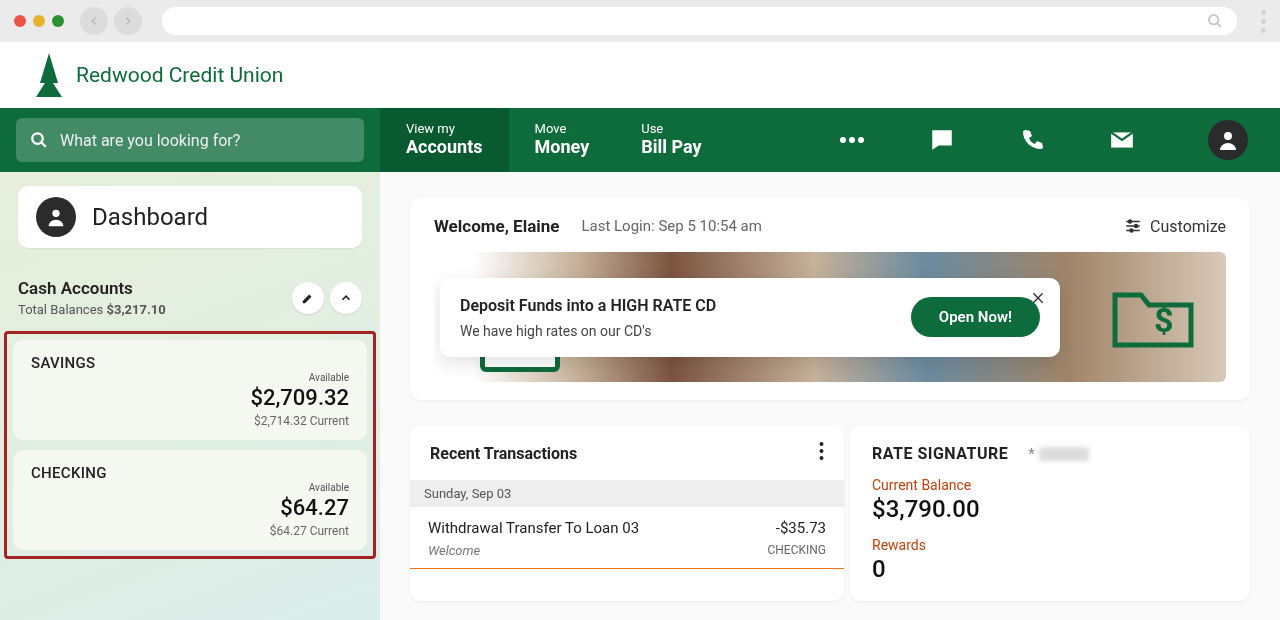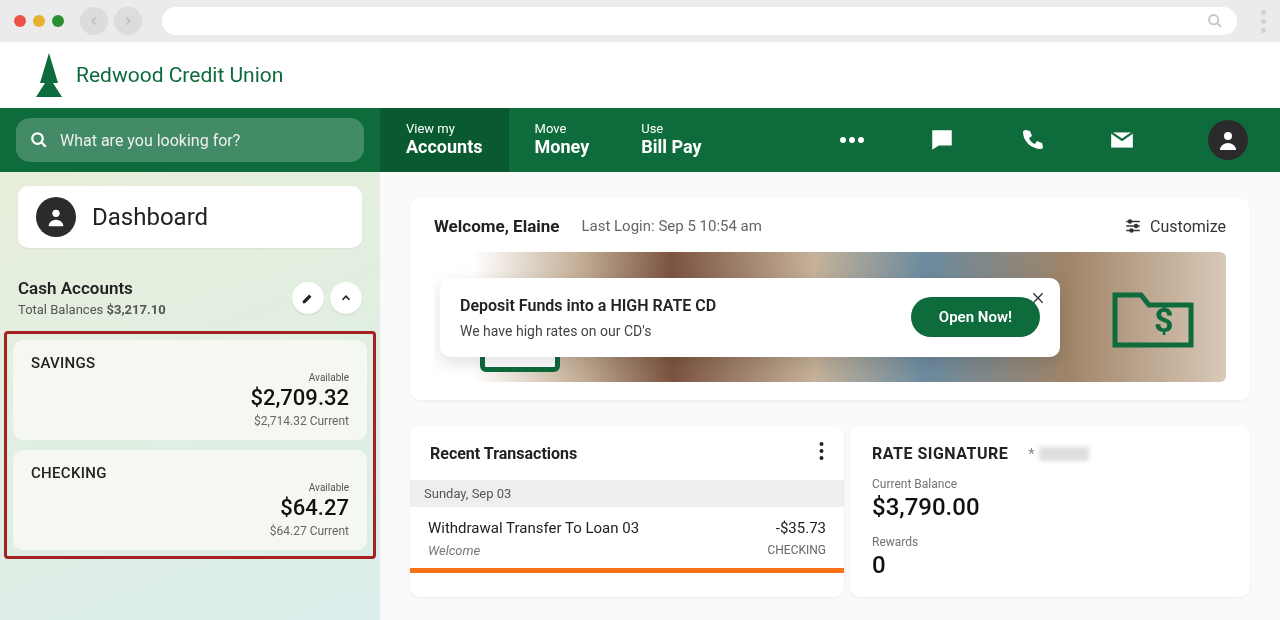--- a/index.html
+++ b/index.html
@@ -18,21 +18,21 @@
   .kebab span { width:5px; height:5px; border-radius:50%; background:#d2d2d2; }
 
   
   .brand-bar { height: 66px; display:flex; align-items:center; padding-left: 34px; }
   .brand-logo { display:flex; align-items:center; gap:12px; color:#0e6b3b; }
   .brand-text { font-size: 21px; color:#0e6b3b; font-weight: 400; }
 
   
   .green-nav { height: 64px; background:#0e6b3b; display:flex; align-items:stretch; }
   .search-wrap { width: 380px; display:flex; align-items:center; padding: 0 16px; }
-  .search-box { flex:1; height:44px; background: rgba(255,255,255,.22); border-radius:14px; display:flex; align-items:center; gap:12px; padding: 0 14px; color:#fff; font-size:16px; }
+  .search-box { flex:1; height:44px; background: rgba(255,255,255,.22); border-radius:6px; display:flex; align-items:center; gap:12px; padding: 0 14px; color:#fff; font-size:16px; }
   .search-box input { background:transparent; border:none; outline:none; color:#fff; font-size:16px; flex:1; }
   .search-box input::placeholder { color:#efefef; }
   .nav-tabs { display:flex; }
   .nav-tab { display:flex; flex-direction:column; justify-content:center; padding: 0 26px; color:#fff; line-height:1.15; cursor:pointer; }
   .nav-tab.active { background:#095a31; }
   .nav-tab .small { font-size:13px; }
   .nav-tab .big { font-size:18px; font-weight:700; }
   .nav-icons { margin-left:auto; display:flex; align-items:center; gap:62px; padding-right:32px; }
   .nav-icon { color:#fff; width:28px; height:28px; display:flex; align-items:center; justify-content:center; }
   .avatar { width:40px; height:40px; border-radius:50%; background:#2b2b2b; display:flex; align-items:center; justify-content:center; color:#fff; margin-left:10px; }
@@ -79,33 +79,33 @@
   .promo .close { position:absolute; right:14px; top:12px; color:#444; cursor:pointer; }
   .folder-icon { position:absolute; right:30px; top:50%; transform:translateY(-50%); color:#0e6b3b; }
 
   .lower-row { display:flex; gap:6px; margin-top:26px; }
   .panel { background:#fff; border-radius:10px; box-shadow:0 1px 3px rgba(0,0,0,.06); }
   .recent { flex:1; }
   .recent-head { display:flex; align-items:center; justify-content:space-between; padding:16px 20px; }
   .recent-head h4 { font-size:16px; font-weight:700; color:#222; }
   .more-dots { cursor:pointer; color:#222; }
   .date-band { background:#eee; color:#555; font-size:13px; padding:6px 14px; }
-  .txn { display:flex; justify-content:space-between; padding:12px 18px 10px; border-bottom:5px solid #f97316; }
+  .txn { display:flex; justify-content:space-between; padding:12px 18px 10px; border-bottom:1px solid #f97316; }
   .txn .l .t { font-size:15px; color:#222; }
   .txn .l .s { font-size:13px; color:#777; font-style:italic; margin-top:6px; }
   .txn .r { text-align:right; }
   .txn .r .amt { font-size:15px; color:#222; }
   .txn .r .acct { font-size:12px; color:#666; margin-top:6px; }
 
   .visa { width:400px; padding:18px 22px; }
   .visa-head { display:flex; align-items:center; gap:20px; }
   .visa-head h4 { font-size:16px; font-weight:700; color:#222; letter-spacing:.5px; }
   .mask { color:#888; font-size:15px; display:flex; align-items:center; gap:4px; }
   .mask .blur { width:50px; height:14px; background:#ddd; filter: blur(2px); border-radius:3px; }
-  .visa-lbl { font-size:12px; color:#737373; margin-top:14px; }
+  .visa-lbl { font-size:14px; color:#c2410c; margin-top:14px; }
   .visa-amt { font-size:24px; color:#111; font-weight:500; margin-top:2px; }
 </style>
 </head>
 <body>
 
 <div class="browser-bar">
   <div class="traffic">
     <div class="dot red"></div>
     <div class="dot yellow"></div>
     <div class="dot green"></div>

